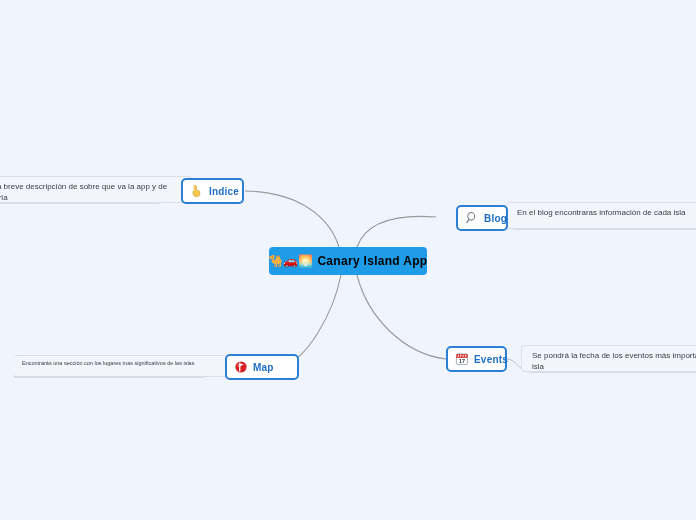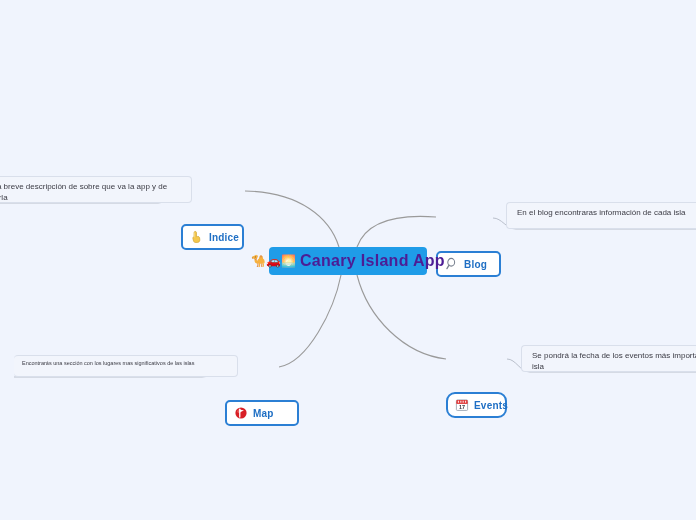--- a/index.html
+++ b/index.html
@@ -47,60 +47,59 @@
     z-index: 6;
   }
   .root-icons {
     font-size: 12px;
     line-height: 1;
     letter-spacing: 0px;
     white-space: nowrap;
     margin-right: 4px;
   }
   .root-label {
-    color: #4c1d95;
-    font-size: 16px;
+    color: #000000;
+    font-size: 12px;
     font-weight: bold;
     letter-spacing: 0.3px;
     white-space: nowrap;
   }
 
   
   .topic-node {
     position: absolute;
     background: #ffffff;
     border: 2px solid #2b7fd4;
     border-radius: 5px;
     height: 26px;
     display: flex;
     align-items: center;
     box-sizing: border-box;
     padding: 0 2px 0 7px;
     z-index: 6;
-    margin-top: 46px;
   }
   .topic-label {
     color: #1f6fc4;
     font-size: 10px;
     font-weight: bold;
     white-space: nowrap;
     letter-spacing: 0.2px;
   }
   .topic-icon {
     width: 14px;
     height: 14px;
     margin-right: 5px;
     flex: 0 0 auto;
     display: block;
   }
 
   #node-indice { left: 181px; top: 178px; width: 63px; }
-  #node-blog   { left: 436px; top: 205px; width: 65px; }
+  #node-blog   { left: 456px; top: 205px; width: 52px; }
   #node-map    { left: 225px; top: 354px; width: 74px; }
-  #node-events { left: 446px; top: 346px; width: 61px; border-radius: 9px; }
+  #node-events { left: 446px; top: 346px; width: 61px; }
 
   
   .note {
     position: absolute;
     background: #f2f5fc;
     border: 1px solid #d9dfeb;
     border-radius: 4px;
     color: #3b3b44;
     box-sizing: border-box;
     z-index: 4;

